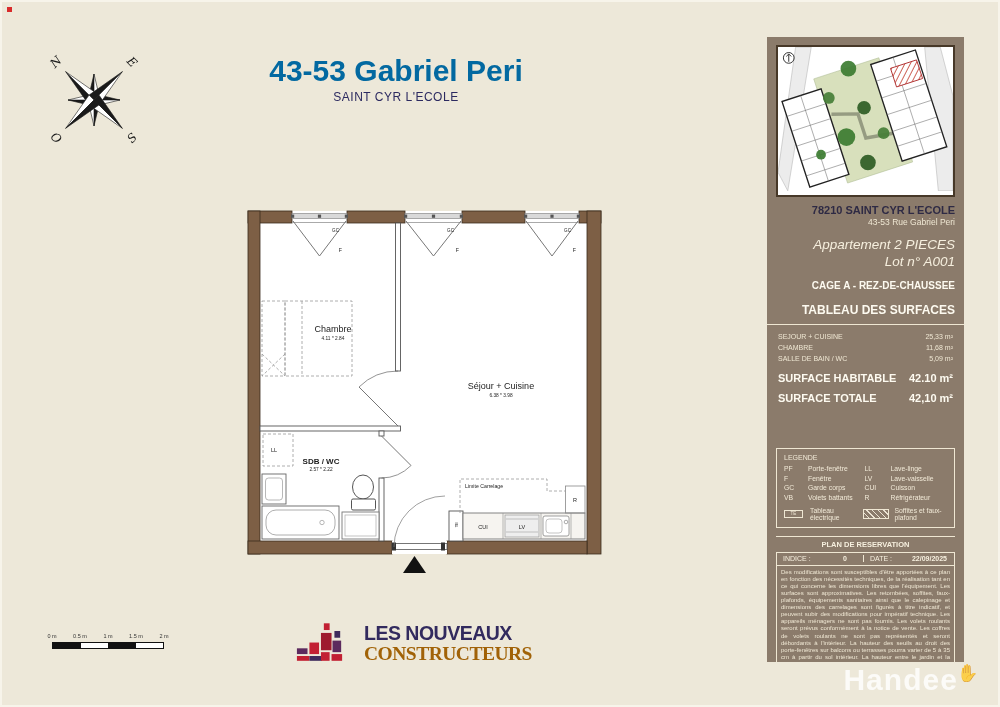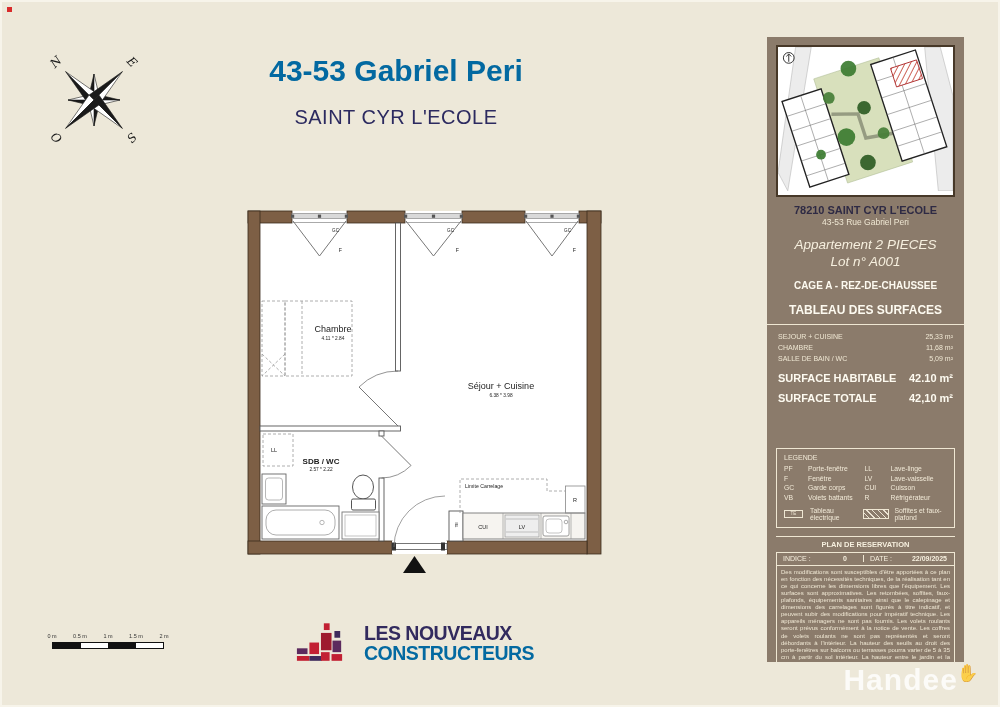--- a/index.html
+++ b/index.html
@@ -7,52 +7,52 @@
     position:relative; width:1000px; height:707px; margin:0 auto;
     background:#EDE8D9; overflow:hidden;
     font-family:"Liberation Sans", sans-serif;
     border:2px solid #f7f4ea; box-sizing:border-box;
   }
   .reddot { position:absolute; left:5px; top:5px; width:5px; height:5px; background:#d92b2b; }
 
   
   .header { position:absolute; left:244px; top:52px; width:300px; text-align:center; }
   .title { font-size:30px; font-weight:bold; color:#0369a1; letter-spacing:0px; }
-  .subtitle { font-size:20px; color:#2C2A60; margin-top:18px; letter-spacing:0.5px; }
+  .subtitle { font-size:12px; color:#2C2A60; margin-top:2px; letter-spacing:0.5px; }
 
   
   .compass { position:absolute; left:38px; top:44px; }
 
   
   .plan { position:absolute; left:243px; top:206px; }
   .plan text { font-family:"Liberation Sans", sans-serif; fill:#1c1c1c; }
 
   
   .scalebar { position:absolute; left:50px; top:631px; width:112px; }
   .sb-labels { position:relative; height:8px; font-size:5.5px; color:#333; }
   .sb-labels span { position:absolute; transform:translateX(-50%); white-space:nowrap; }
   .sb-bar { display:flex; height:5px; border:1px solid #111; margin-top:1px; }
   .sb-bar div { flex:1; }
   .sb-b { background:#111; } .sb-w { background:#fff; }
 
   
   .logo { position:absolute; left:293px; top:619px; display:flex; align-items:center; gap:19px; }
   .logo-text { line-height:0.98; font-weight:bold; font-size:19.5px; letter-spacing:-0.5px; }
-  .logo-l1 { color:#322A5E; } .logo-l2 { color:#0369a1; }
+  .logo-l1 { color:#322A5E; } .logo-l2 { color:#a16207;font-family:Liberation Serif, serif; }
 
   
   .watermark { position:absolute; right:18px; bottom:8px; font-size:30px; font-weight:bold;
     color:rgba(255,255,255,0.8); letter-spacing:1px; z-index:5; }
   .watermark .hand { font-size:17px; vertical-align:top; }
 
   
   .sidebar { position:absolute; left:765px; top:35px; width:197px; height:625px;
     background:#8B7B6B; box-sizing:border-box; padding:8px 9px; overflow:hidden; color:#F1E9D7; }
   .mapbox { background:#fff; border:2px solid #473828; height:148px; margin-bottom:7px; }
-  .sb-center { text-align:center; }
+  .sb-center { text-align:right; }
   .addr-title { font-size:11px; font-weight:bold; color:#2E2A44; }
   .addr-sub { font-size:8.5px; color:#EFE7D3; margin-top:1px; margin-bottom:10px; }
   .apt { font-size:13.5px; color:#F6EFDE; line-height:1.25;font-style:italic; }
   .cage { font-size:10px; font-weight:bold; color:#FDFAF0; margin-top:9px; }
   .tableau { font-size:12px; font-weight:bold; color:#FDFAF0; margin-top:12px; }
   .sb-hr { border-top:1px solid #EFE7D3; margin:7px -9px 6px; }
   .surf-row { display:flex; justify-content:space-between; font-size:7px; color:#EFE7D3;
     line-height:1.6; padding:0 2px; }
   .surf-big { display:flex; justify-content:space-between; font-size:11px; font-weight:bold;
     color:#FDFAF0; margin-top:8px; padding:0 2px;text-align:center; }

